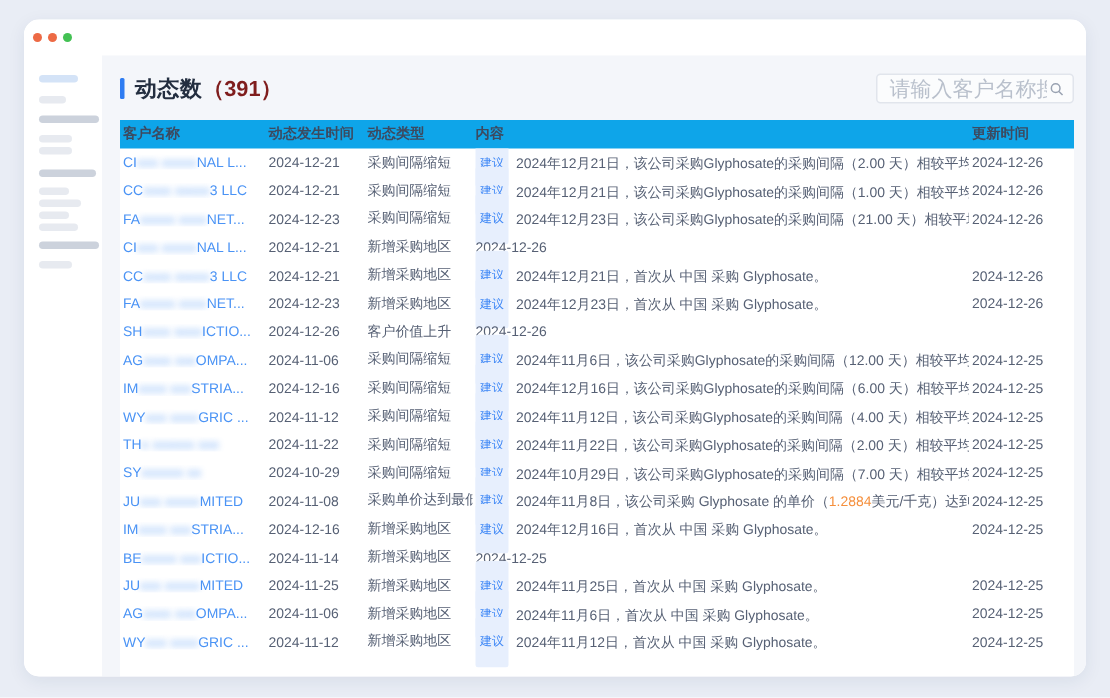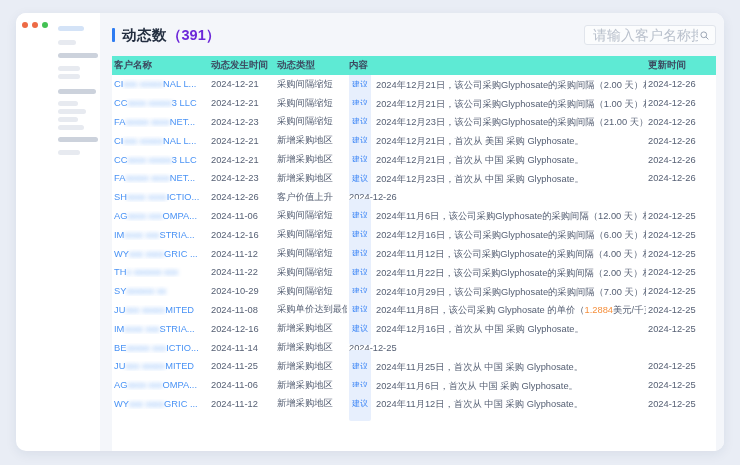--- a/index.html
+++ b/index.html
@@ -1,42 +1,42 @@
 <!DOCTYPE html>
 <html><head>
 <meta charset="utf-8">
 <style>
   html,body{margin:0;padding:0}
   body{width:740px;height:465px;background:#e9edf5;overflow:hidden;position:relative;
        font-family:"Liberation Sans","DejaVu Sans",sans-serif;}
   .window{position:absolute;left:16px;top:13px;width:708px;height:438px;background:#fff;
           border-radius:10px;box-shadow:0 3px 12px rgba(30,50,90,.08);overflow:hidden;
-          display:flex;flex-direction:row}
+          display:flex;flex-direction:column}
   .topbar{height:24px;flex:0 0 auto;display:flex;align-items:center;gap:4px;padding-left:6px;background:#fff}
   .dot{width:6px;height:6px;border-radius:50%}
   .winbody{flex:1;display:flex;min-height:0}
   .sidebar{width:52px;flex:0 0 auto;background:#fff;padding:13px 0 0 10px;box-sizing:border-box}
   .pill{height:5px;border-radius:2.5px}
   .pill.blue{background:#d4e3f7}
   .pill.mid{background:#ccd2dc}
   .pill.light{background:#e7eaf0}
   .main{flex:1;min-width:0;background:#f4f6fa;padding:9px 8px 0 12px;display:flex;flex-direction:column}
   .titlebar{display:flex;align-items:center;height:26px;margin-bottom:8px;flex:0 0 auto}
   .accent{width:3px;height:14px;background:#2e7cf2;border-radius:1px;margin-right:7px}
   .title{font-size:14.5px;font-weight:bold;color:#232e40;letter-spacing:.5px}
-  .count{font-size:14.5px;font-weight:bold;color:#6d28d9}
+  .count{font-size:14.5px;font-weight:bold;color:#7f1d1d}
   .search{margin-left:auto;width:132px;height:20px;background:#fbfcfd;border:1px solid #e1e5ec;
           border-radius:3px;display:flex;align-items:center;padding:0 6px;box-sizing:border-box}
   .search input{border:0;outline:0;background:transparent;font-size:14px;color:#333;flex:1;min-width:0;
                 font-family:Liberation Sans, sans-serif}
   .search input::placeholder{color:#b9c0cc}
   .search svg{flex:0 0 auto}
   .table{flex:1;min-height:0;background:#fff;display:flex;flex-direction:column;overflow:hidden}
   .thead,.trow{display:grid;grid-template-columns:97px 66px 72px 1fr 70px;align-items:center;white-space:nowrap}
-  .thead{flex:0 0 auto;height:19px;background:#5eead4;font-size:9.5px;font-weight:bold;color:#3c4a60}
+  .thead{flex:0 0 auto;height:19px;background:#0ea5e9;font-size:9.5px;font-weight:bold;color:#3c4a60}
   .thead>div{padding:0 4px 0 2px;overflow:hidden}
   .tbody{flex:1;overflow:hidden}
   .trow{height:18.8px;font-size:9.3px;color:#566074}
   .trow>div{overflow:hidden;padding:0 4px 0 2px}
   .name{color:#4a93f5;cursor:pointer}
   .name .mask{filter:blur(2px);opacity:.7}
   .badge{display:inline-block;font-size:8px;color:#3e87f6;background:#e7effd;border-radius:2px;
          padding:12px 3px;margin-right:5px;line-height:1.15;vertical-align:1px}
   .hl-orange{color:#f58f3c}
   .hl-bold{color:#2c3648;font-weight:bold}
@@ -122,23 +122,20 @@
     </div>
     <div>2024-12-26</div>
   </div>
 
   <div class="trow">
     <div class="name">
       <span>CI</span><span class="mask">xxx xxxxx</span><span>NAL L...</span>
     </div>
     <div>2024-12-21</div>
     <div>新增采购地区</div>
-    <div>
-      <span class="badge">建议</span><span><span>2024年12月21日，首次从 美国 采购 Glyphosate。</span></span>
-    </div>
     <div>2024-12-26</div>
   </div>
 
   <div class="trow">
     <div class="name">
       <span>CC</span><span class="mask">xxxx xxxxx</span><span>3 LLC</span>
     </div>
     <div>2024-12-21</div>
     <div>新增采购地区</div>
     <div>

